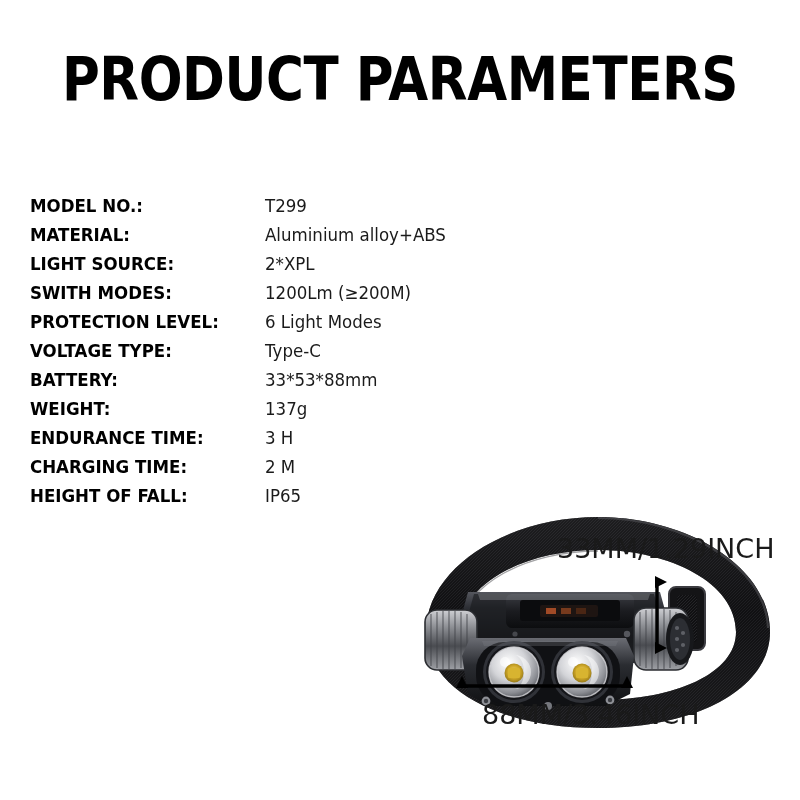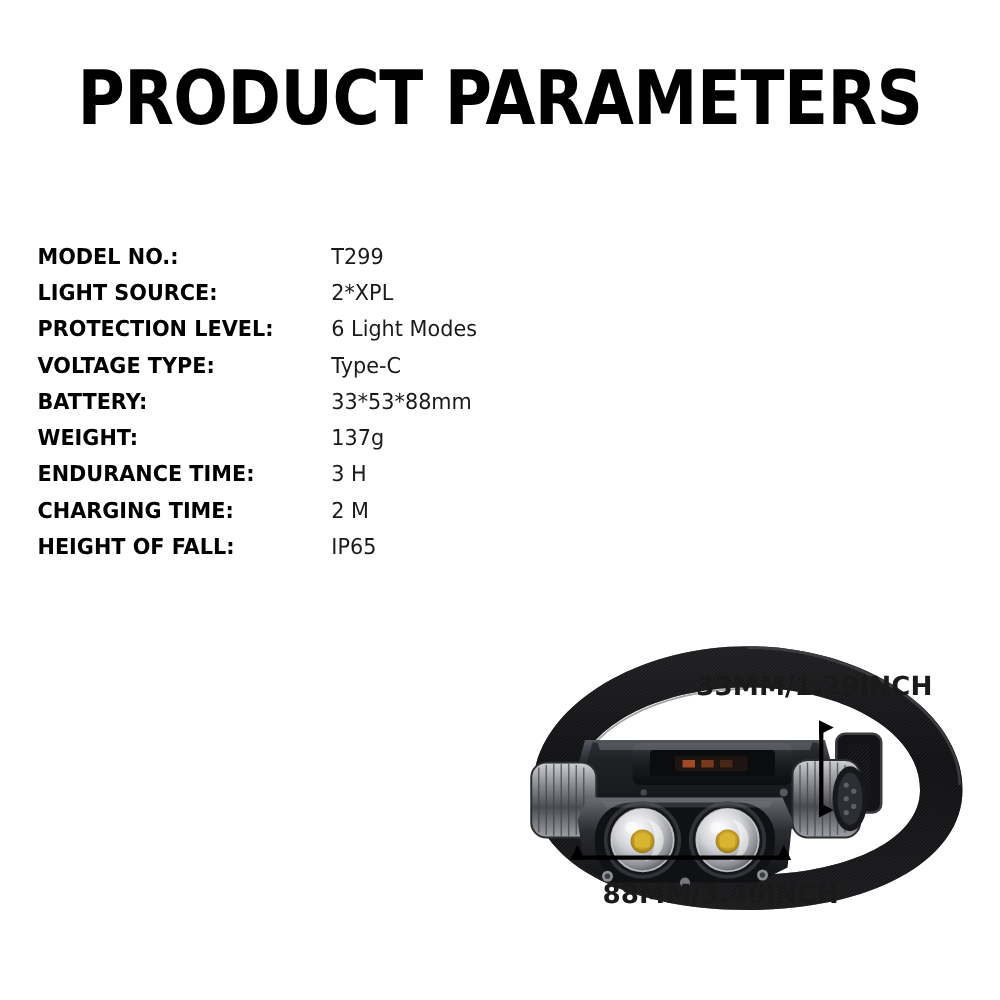--- a/index.html
+++ b/index.html
@@ -83,22 +83,22 @@
     left: 0;
     top: 0;
     width: 400px;
     height: 320px;
   }
 
   
   .dim-label {
     position: absolute;
     font-family: "DejaVu Sans", sans-serif;
-    font-weight: 700;
-    font-size: 21px;
+    font-weight: 400;
+    font-size: 27px;
     line-height: 24px;
     color: #1a1a1a;
     white-space: nowrap;
   }
   #dim-height-label {
     left: 557px;
     top: 537px;
   }
   #dim-width-label {
     left: 482px;
@@ -120,26 +120,34 @@
 
   <div id="title">PRODUCT PARAMETERS</div>
 
   <div id="spec-table">
 
     <div class="spec-row">
       <div class="spec-label">MODEL NO.:</div>
       <div class="spec-value">T299</div>
     </div>
 
+    <div class="spec-row">
+      <div class="spec-label">MATERIAL:</div>
+      <div class="spec-value">Aluminium alloy+ABS</div>
+    </div>
 
     <div class="spec-row">
       <div class="spec-label">LIGHT SOURCE:</div>
       <div class="spec-value">2*XPL</div>
     </div>
 
+    <div class="spec-row">
+      <div class="spec-label">SWITH MODES:</div>
+      <div class="spec-value">1200Lm (≥200M)</div>
+    </div>
 
     <div class="spec-row">
       <div class="spec-label">PROTECTION LEVEL:</div>
       <div class="spec-value">6 Light Modes</div>
     </div>
 
 
     <div class="spec-row">
       <div class="spec-label">VOLTAGE TYPE:</div>
       <div class="spec-value">Type-C</div>

